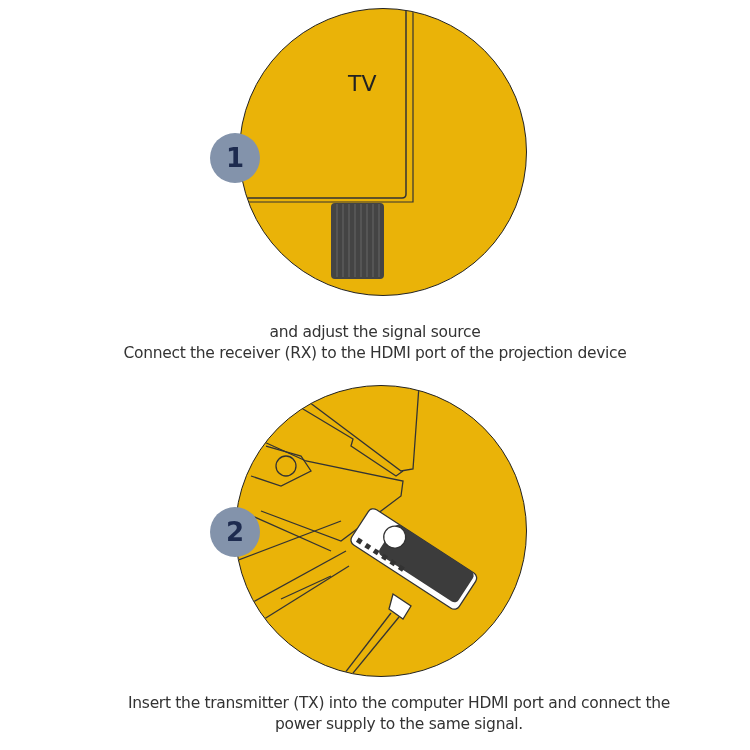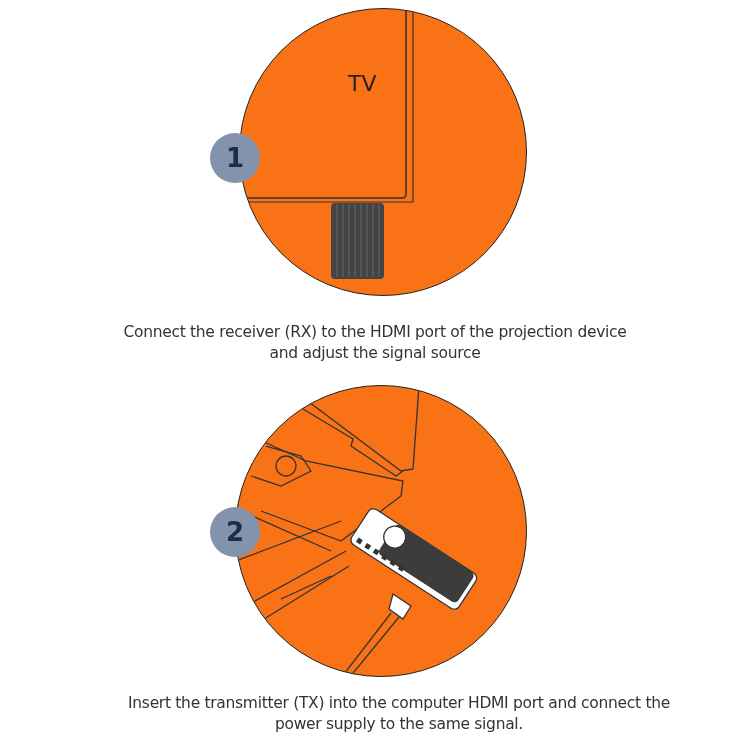--- a/index.html
+++ b/index.html
@@ -1,17 +1,17 @@
 <!DOCTYPE html>
 <html><head>
 <meta charset="utf-8">
 <style>
   html,body{margin:0;padding:0;background:#fff;}
   body{width:750px;height:750px;position:relative;overflow:hidden;font-family:"DejaVu Sans","Liberation Sans",sans-serif;}
-  .circle{position:absolute;border:1.5px solid #222;border-radius:50%;background:#f97316;overflow:hidden;box-sizing:border-box;}
+  .circle{position:absolute;border:1.5px solid #222;border-radius:50%;background:#eab308;overflow:hidden;box-sizing:border-box;}
   .badge{position:absolute;width:50px;height:50px;border-radius:50%;background:#8393ab;color:#1d2b4f;font-weight:bold;font-size:26px;display:flex;align-items:center;justify-content:center;font-family:"DejaVu Sans",sans-serif;}
   .caption{position:absolute;left:0;width:750px;text-align:center;font-size:15.5px;color:#333;line-height:21px;font-family:"DejaVu Sans",sans-serif;letter-spacing:-0.3px;}
   .tvlabel{position:absolute;font-size:22px;color:#222;font-family:"DejaVu Sans",sans-serif;}
 </style>
 </head>
 <body>
 
 <div class="circle" style="left:239px;top:8px;width:288px;height:288px;">
   <svg width="288" height="288" viewBox="239 8 288 288" style="position:absolute;left:0;top:0;">
 
@@ -27,22 +27,22 @@
       <line x1="360" y1="203" x2="360" y2="276"></line>
         <line x1="366" y1="203" x2="366" y2="276"></line>
       <line x1="372" y1="203" x2="372" y2="276"></line>
         <line x1="378" y1="203" x2="378" y2="276"></line>
     </g>
   </svg>
   <div class="tvlabel" style="left:108px;top:62px;">TV</div>
 </div>
 <div class="badge" style="left:210px;top:133px;">1</div>
 <div class="caption" style="top:322px;">
+  <div>and adjust the signal source</div>
   <div>Connect the receiver (RX) to the HDMI port of the projection device</div>
-  <div>and adjust the signal source</div>
 </div>
 
 <div class="circle" style="left:235px;top:385px;width:292px;height:292px;">
   <svg width="292" height="292" viewBox="235 385 292 292" style="position:absolute;left:0;top:0;">
     <g fill="none" stroke="#333" stroke-width="1.3">
       <path d="M300,395 L400,470 L412,468 L418,385"></path>
       <path d="M292,402 L352,438 L350,445 L395,475 L402,470"></path>
       <path d="M250,435 L305,460 L402,480 L400,495 L340,540 L260,510"></path>
       <path d="M265,445 L300,455 L310,470 L280,485 L250,475"></path>
       <circle cx="285" cy="465" r="10"></circle>

